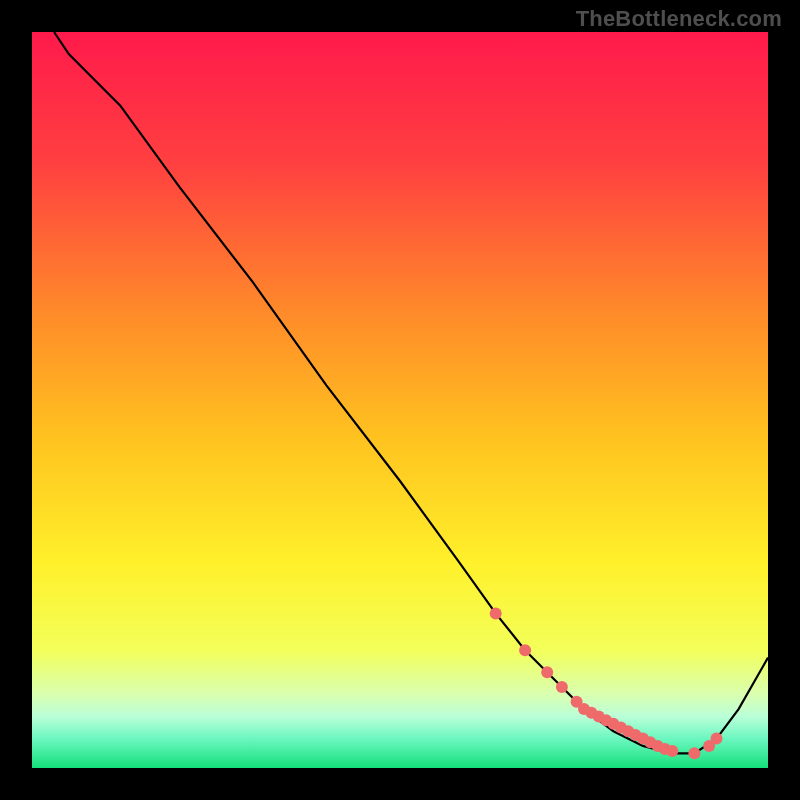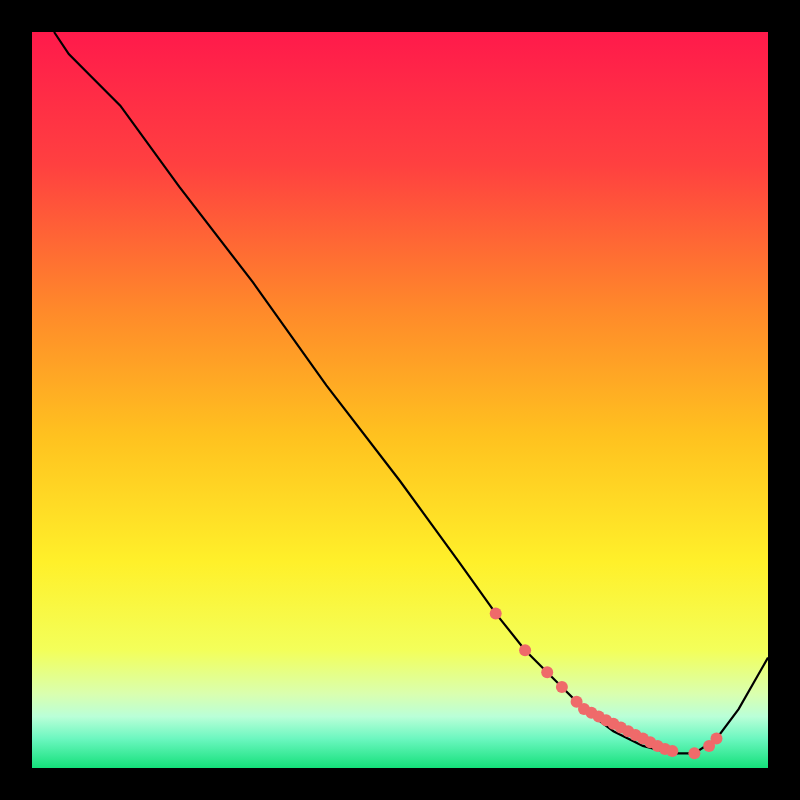--- a/index.html
+++ b/index.html
@@ -30,20 +30,21 @@
   svg {
     position: absolute;
     left: 0;
     top: 0;
   }
 </style>
 </head>
 <body>
 
 <div class="stage">
+  <div class="watermark">TheBottleneck.com</div>
 
   <svg id="chart-svg" width="800" height="800" viewBox="0 0 800 800">
     <defs>
       <linearGradient id="bg-grad" x1="0" y1="0" x2="0" y2="1">
           <stop offset="0%" stop-color="#ff1a4b"></stop>
           <stop offset="18%" stop-color="#ff4040"></stop>
           <stop offset="38%" stop-color="#ff8a2a"></stop>
           <stop offset="55.00000000000001%" stop-color="#ffc21f"></stop>
           <stop offset="72%" stop-color="#fff02a"></stop>
           <stop offset="84%" stop-color="#f3ff5a"></stop>

